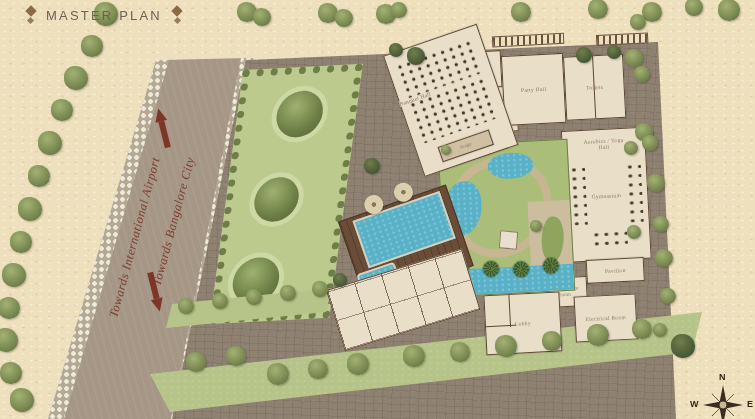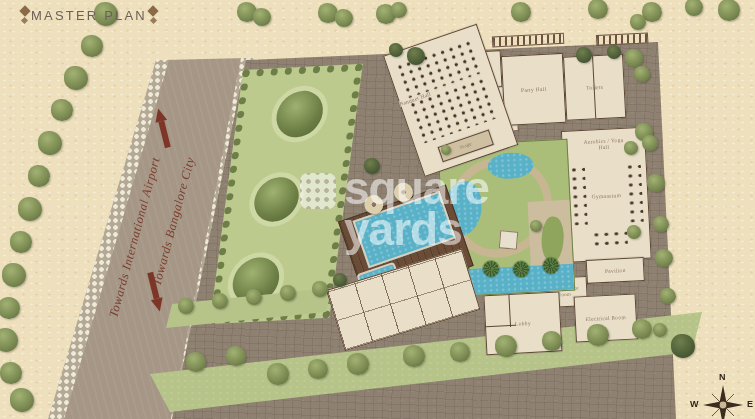--- a/index.html
+++ b/index.html
@@ -9,21 +9,21 @@
     background-image:
       radial-gradient(rgba(255,255,255,.38) 1px, transparent 1.6px),
       radial-gradient(rgba(170,136,84,.16) 1px, transparent 1.6px);
     background-size:9px 7px, 13px 11px;
     background-position:0 0, 4px 3px;
     font-family:"Liberation Sans", sans-serif;
   }
   .abs{position:absolute;}
 
   
-  #header{position:absolute; left:18px; top:6px; display:flex; align-items:center; z-index:9;}
+  #header{position:absolute; left:24px; top:6px; display:flex; align-items:center; gap:9px; z-index:9;}
   #title{font-size:13px; letter-spacing:2.2px; color:#6b6157; font-weight:400;}
   .orn{position:relative; width:13px; height:19px; display:inline-block;}
   .orn::before{content:""; position:absolute; left:2.5px; top:1px; width:8px; height:8px; background:#8a6b46; transform:rotate(45deg);}
   .orn::after{content:""; position:absolute; left:4px; bottom:2px; width:5px; height:5px; background:#8a6b46; opacity:.85; transform:rotate(45deg);}
 
   
   #road{position:absolute; inset:0; z-index:1; background:#a59686;
     background-image:repeating-linear-gradient(75deg, rgba(255,255,255,.05) 0 2px, transparent 2px 7px);
     clip-path:polygon(163px 60px, 247px 58px, 178px 419px, 57px 419px);}
   .pebble{position:absolute; inset:0; z-index:1;
@@ -208,27 +208,20 @@
     <div class="ah-up"></div>
       <div class="ashaft"></div>
   </div>
   <div class="roadlabel" style="left:35px;top:230px;width:200px;transform:rotate(-75deg);">Towards International Airport</div>
   <div class="roadlabel" style="left:84px;top:214px;width:180px;transform:rotate(-75deg);">Towards Bangalore City</div>
   <div class="arrow" style="left:148px;top:272px;transform:rotate(-14deg);">
     <div class="ashaft"></div>
       <div class="ah-dn"></div>
   </div>
 
-  <div id="watermark">
-    <div id="wmlogo"></div>
-    <div>
-      <div>square</div>
-      <div>yards</div>
-    </div>
-  </div>
 
   <div id="header">
     <span class="orn"></span>
     <span id="title">MASTER PLAN</span>
     <span class="orn"></span>
   </div>
 
   <div id="compass">
     <svg width="44" height="44" viewBox="0 0 44 44">
       <line x1="11" y1="11" x2="33" y2="33" stroke="#6a5a45" stroke-width="1"></line>

